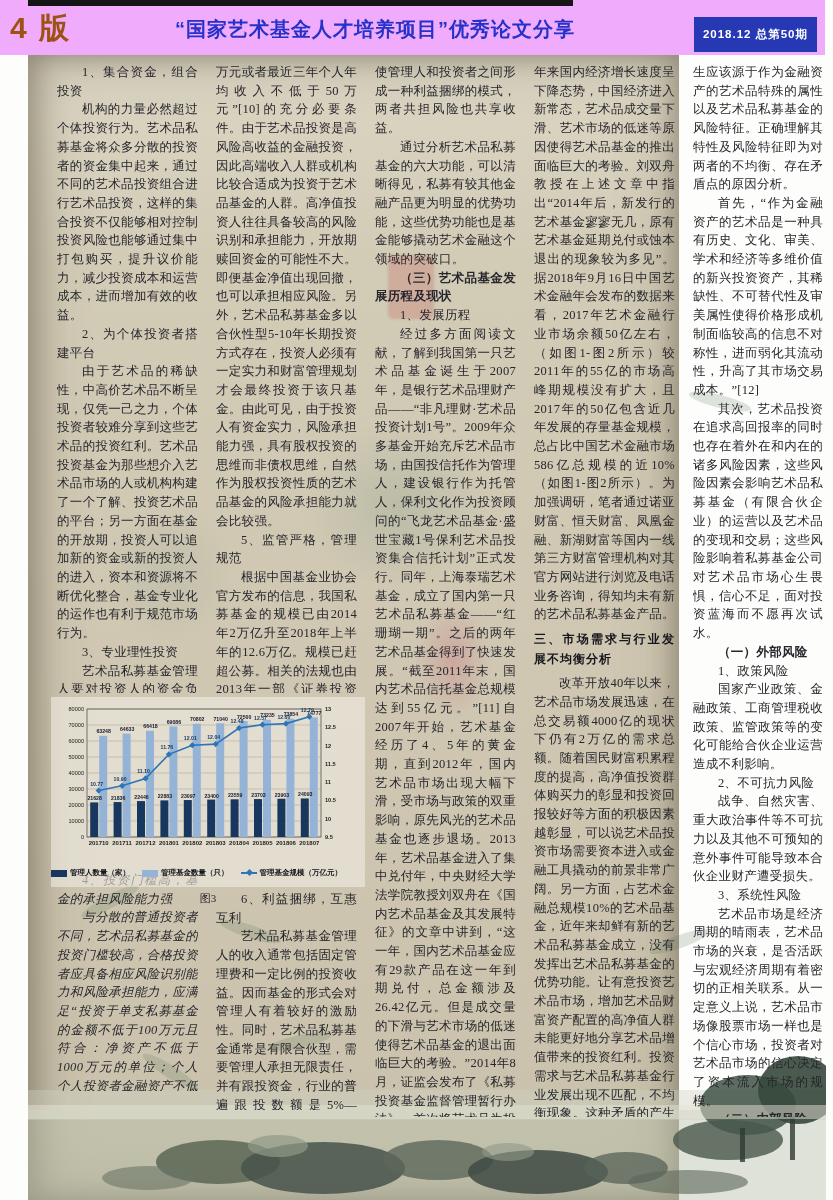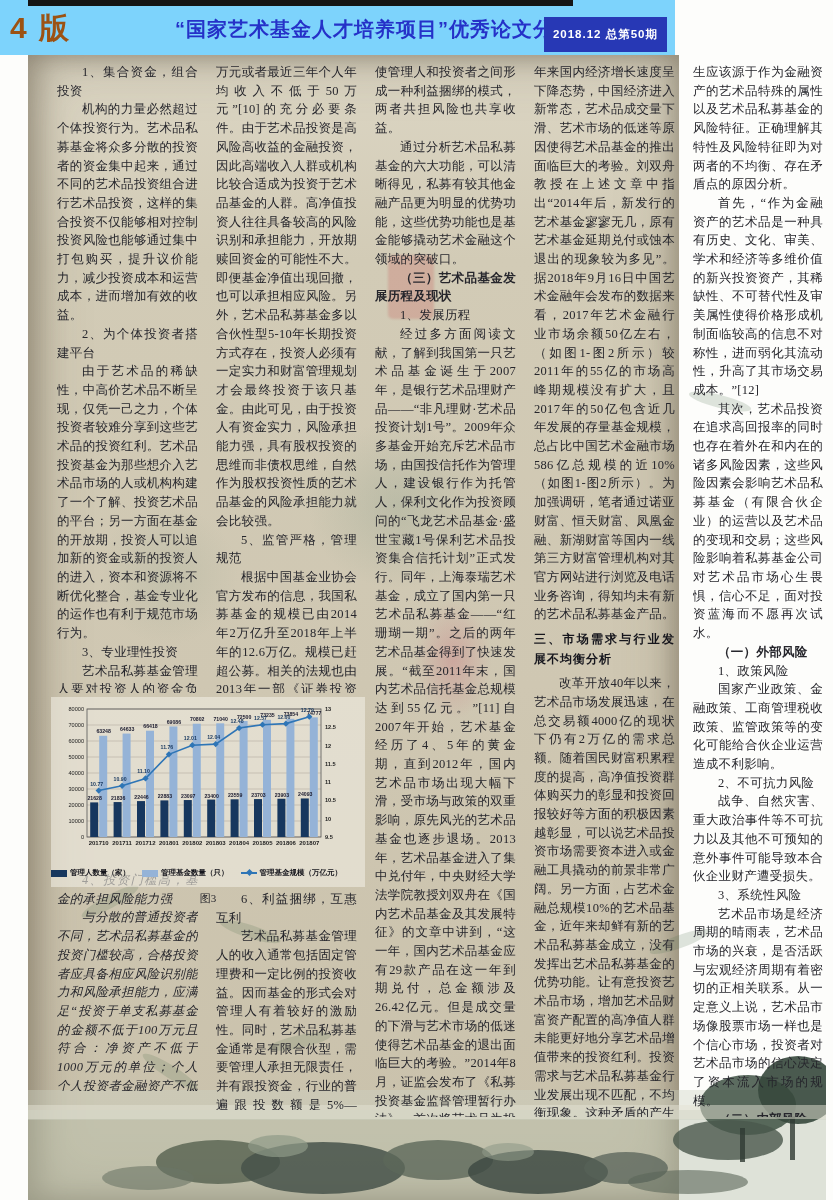--- a/index.html
+++ b/index.html
@@ -1,19 +1,19 @@
 <!DOCTYPE html>
 <html><head>
 <meta charset="utf-8">
 <style>
   html,body{margin:0;padding:0;background:#ffffff;}
   #page{position:relative;width:833px;height:1200px;background:#fdfdfb;overflow:hidden;
         font-family:"Liberation Serif","DejaVu Serif",serif;}
   
-  #hdr{position:absolute;left:0;top:0;width:675px;height:55px;background:#7dd3fc;}
+  #hdr{position:absolute;left:0;top:0;width:825px;height:55px;background:#f0abfc;}
   #hdr-bar{position:absolute;left:28px;top:0;width:545px;height:6px;background:#151515;}
   #page-label{position:absolute;left:10px;top:8px;font-family:"Liberation Sans",sans-serif;
         font-weight:bold;font-size:30px;color:#9c5212;letter-spacing:2px;}
   #hdr-title{position:absolute;left:175px;top:16px;font-family:"Liberation Sans",sans-serif;
         font-weight:bold;font-size:20px;color:#2531c8;letter-spacing:1px;}
   #issue-badge{position:absolute;right:8px;top:17px;background:#2738b5;color:#ffffff;
         font-family:"Liberation Sans",sans-serif;font-weight:bold;font-size:11.5px;
         padding:10px 9px;letter-spacing:1px;}
   
   #paper{position:absolute;left:28px;top:55px;width:651px;height:1145px;

